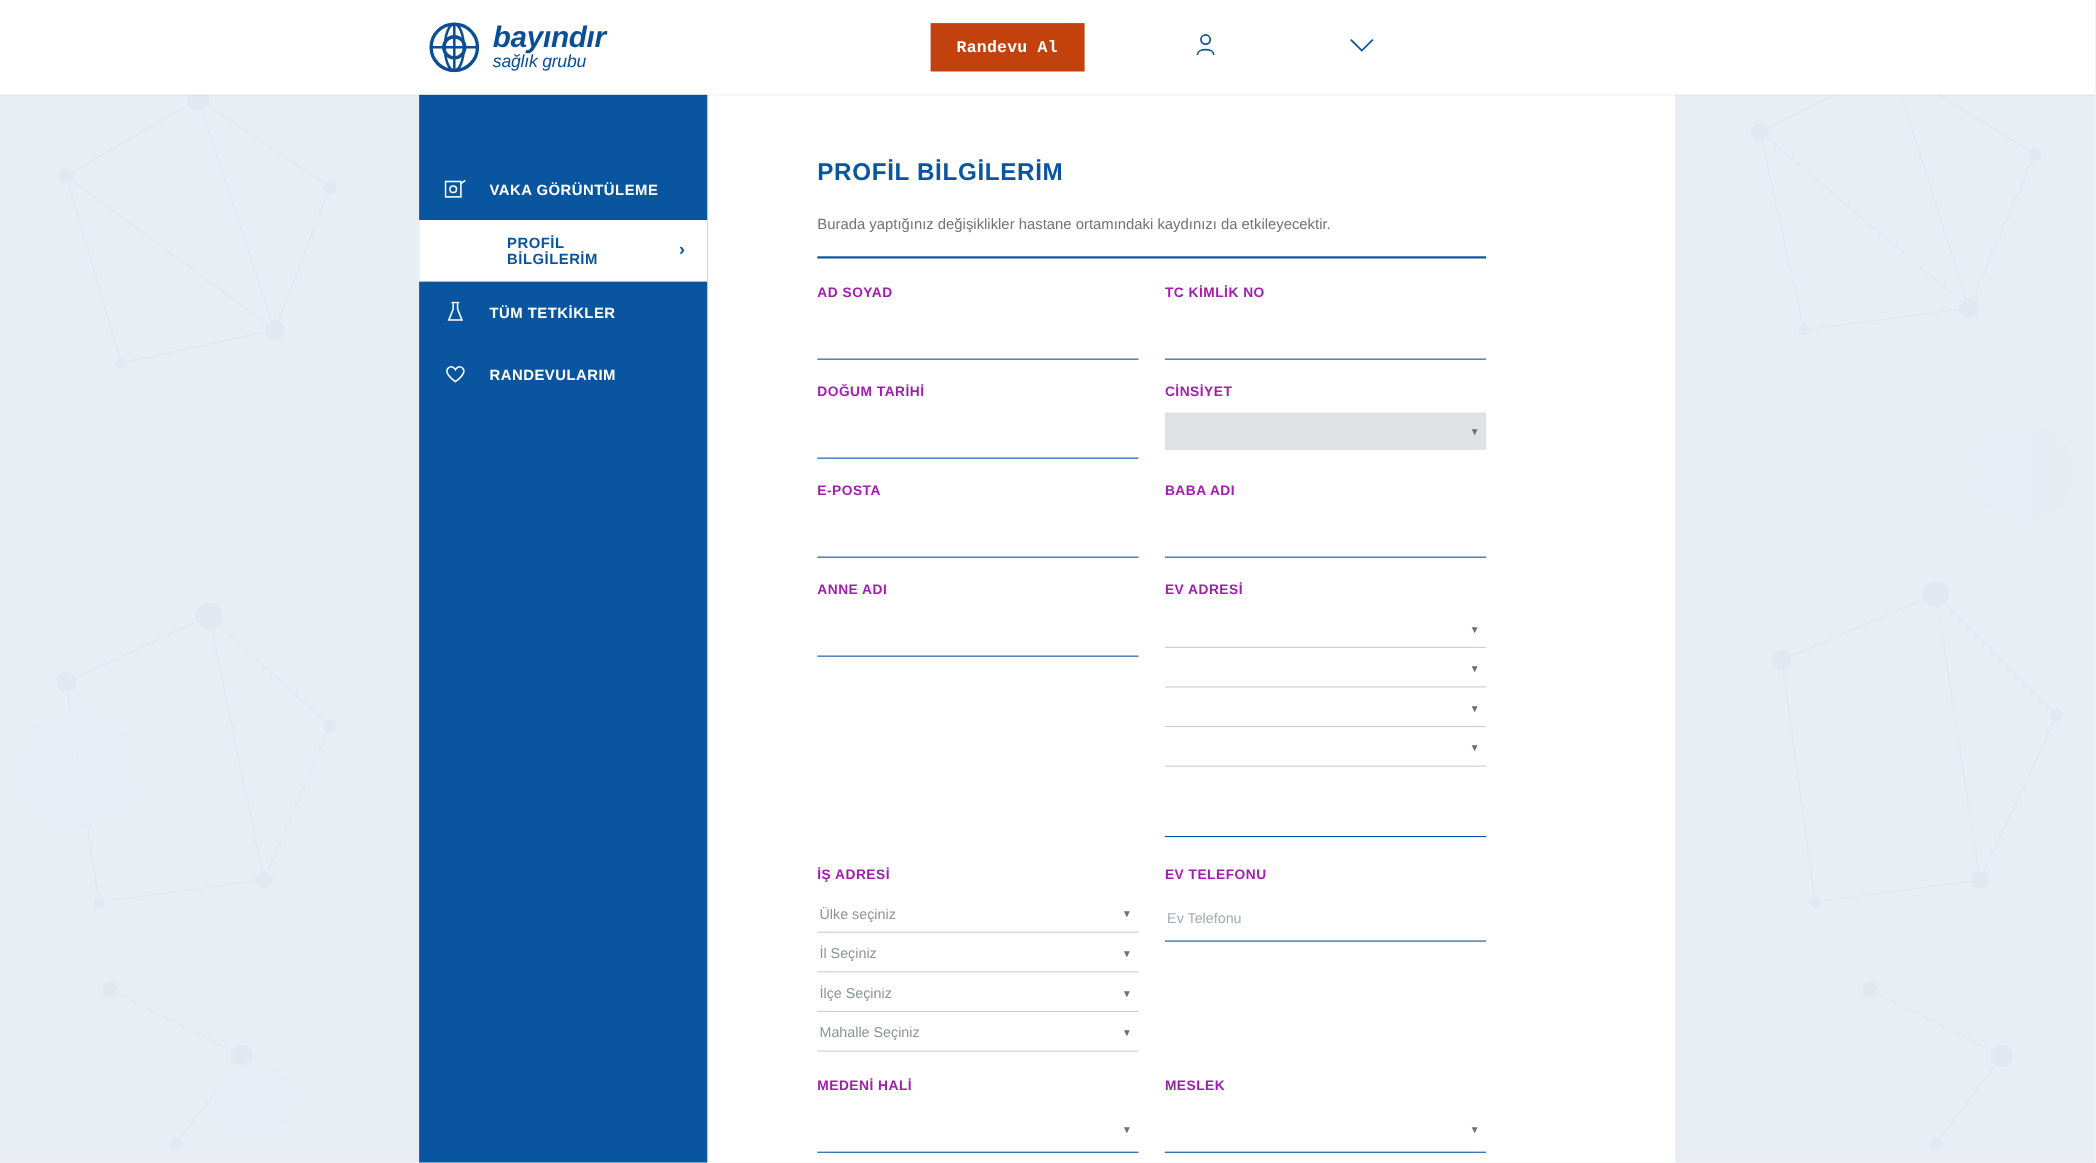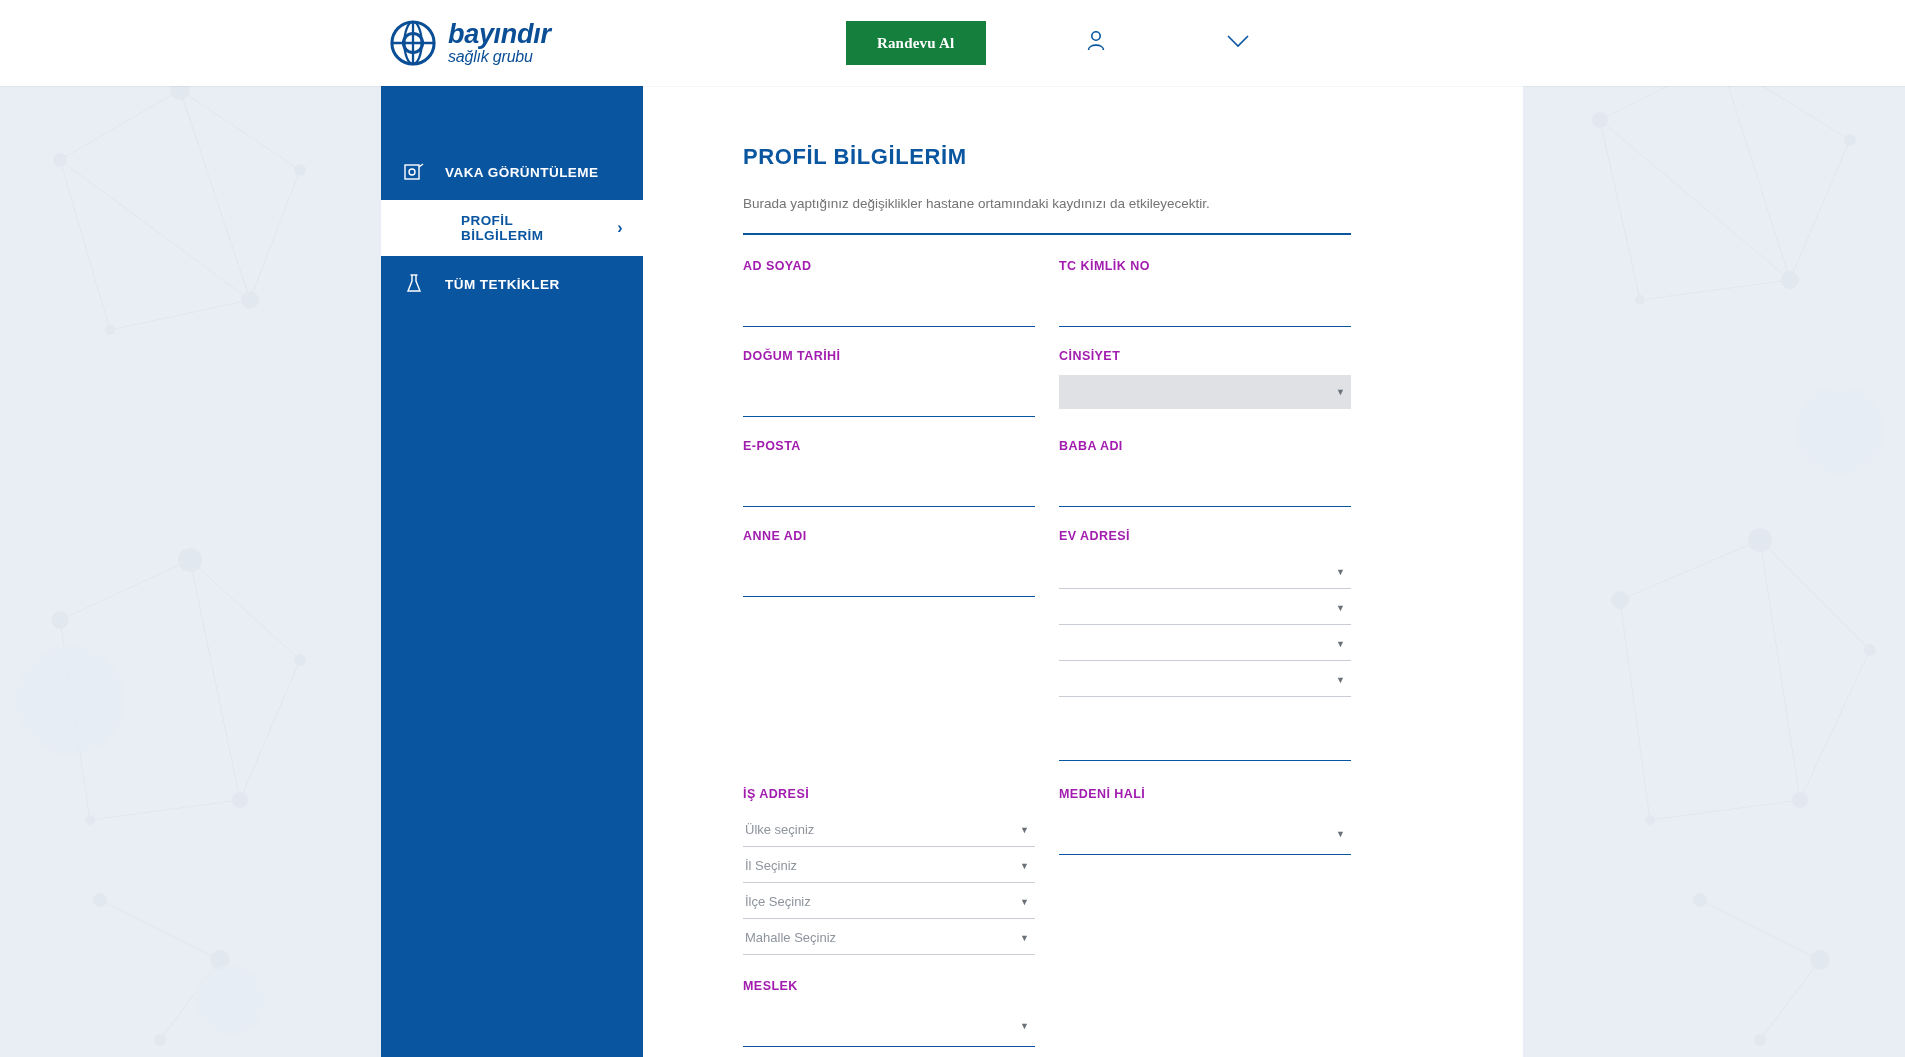--- a/index.html
+++ b/index.html
@@ -52,30 +52,30 @@
     letter-spacing: -0.3px;
   }
   #logo-sub {
     font-size: 16px;
     color: #0a4e96;
     font-style: italic;
     letter-spacing: -0.2px;
   }
   #appointment-button {
     margin-left: 295px;
-    background: #15803d;
+    background: #c2410c;
     color: #ffffff;
     border: none;
     font-size: 15px;
     font-weight: bold;
     letter-spacing: 0.2px;
     width: 140px;
     height: 44px;
     cursor: pointer;
-    font-family: Liberation Serif, serif;
+    font-family: Liberation Mono, monospace;
   }
   #user-icon-wrap {
     margin-left: 100px;
     cursor: pointer;
   }
   #caret-wrap {
     margin-left: 120px;
     cursor: pointer;
   }
 
@@ -351,20 +351,28 @@
       <div class="side-item">
         <span class="side-icon">
           <svg width="16" height="20" viewBox="0 0 16 20">
             <path d="M6 1 L6 7 L2 17 H14 L10 7 L10 1" fill="none" stroke="#ffffff" stroke-width="1.4"></path>
             <line x1="4.5" y1="1" x2="11.5" y2="1" stroke="#ffffff" stroke-width="1.4"></line>
           </svg>
         </span>
         <span class="side-label">TÜM TETKİKLER</span>
       </div>
 
+      <div class="side-item">
+        <span class="side-icon">
+          <svg width="20" height="18" viewBox="0 0 20 18">
+            <path d="M10 16 C2 10 1 6 3.5 3.5 C6 1 9 3 10 5 C11 3 14 1 16.5 3.5 C19 6 18 10 10 16 Z" fill="none" stroke="#ffffff" stroke-width="1.4"></path>
+          </svg>
+        </span>
+        <span class="side-label">RANDEVULARIM</span>
+      </div>
     </nav>
 
     <main id="main">
       <h1 id="page-title">PROFİL BİLGİLERİM</h1>
       <p id="page-subtitle">Burada yaptığınız değişiklikler hastane ortamındaki kaydınızı da etkileyecektir.</p>
       <div id="divider"></div>
 
       <div class="grid">
 
         <div class="field">
@@ -442,20 +450,24 @@
               <span>İlçe Seçiniz</span>
               <span class="arrow">▼</span>
             </div>
             <div class="select-line">
               <span>Mahalle Seçiniz</span>
               <span class="arrow">▼</span>
             </div>
           </div>
         </div>
 
+        <div class="field">
+          <label class="field-label">EV TELEFONU</label>
+          <input class="input-line" type="text" placeholder="Ev Telefonu" style="">
+        </div>
 
         <div class="field">
           <label class="field-label">MEDENİ HALİ</label>
           <div class="select-line underline-blue" style="height:42px;">
             <span></span>
             <span class="arrow">▼</span>
           </div>
         </div>
         <div class="field">
           <label class="field-label">MESLEK</label>

